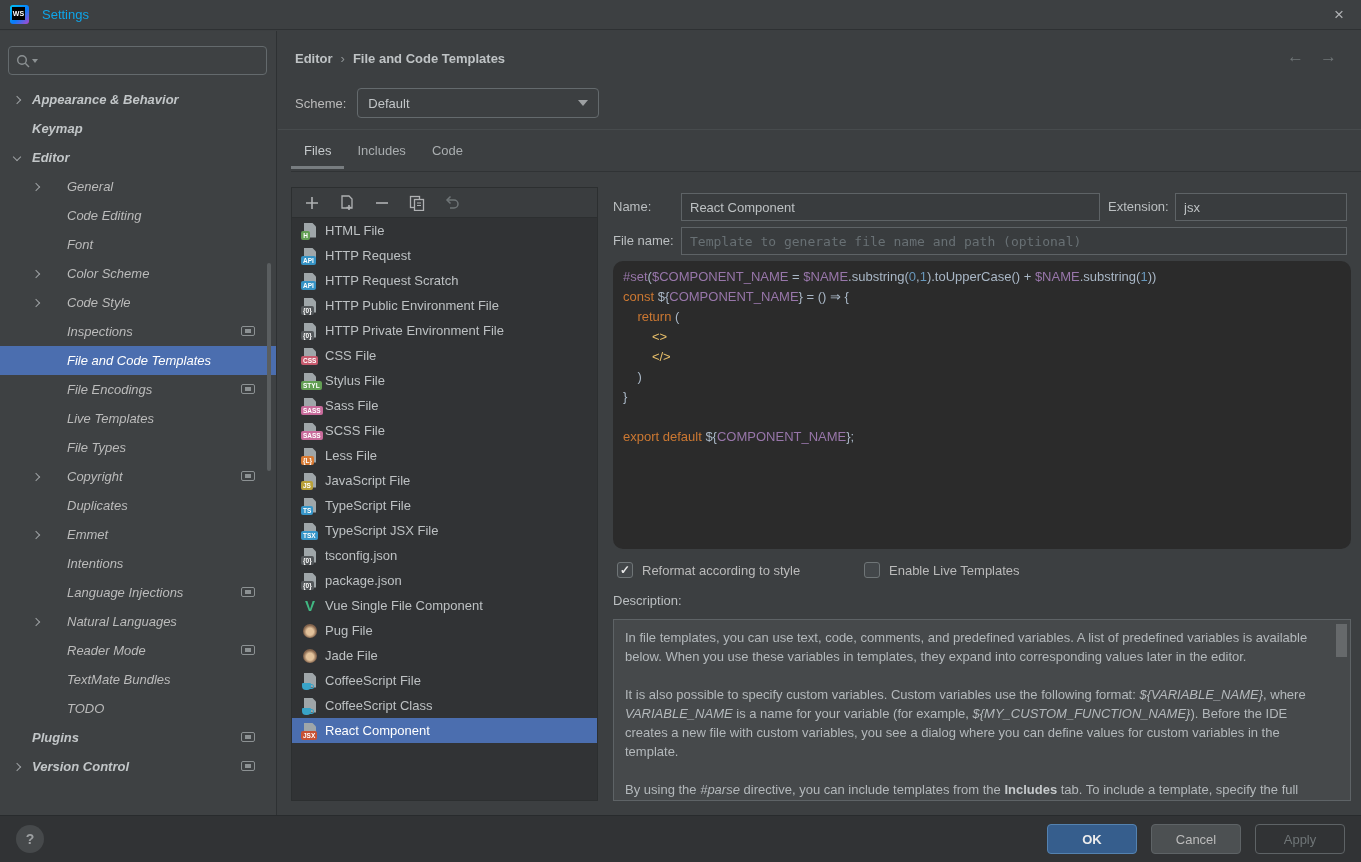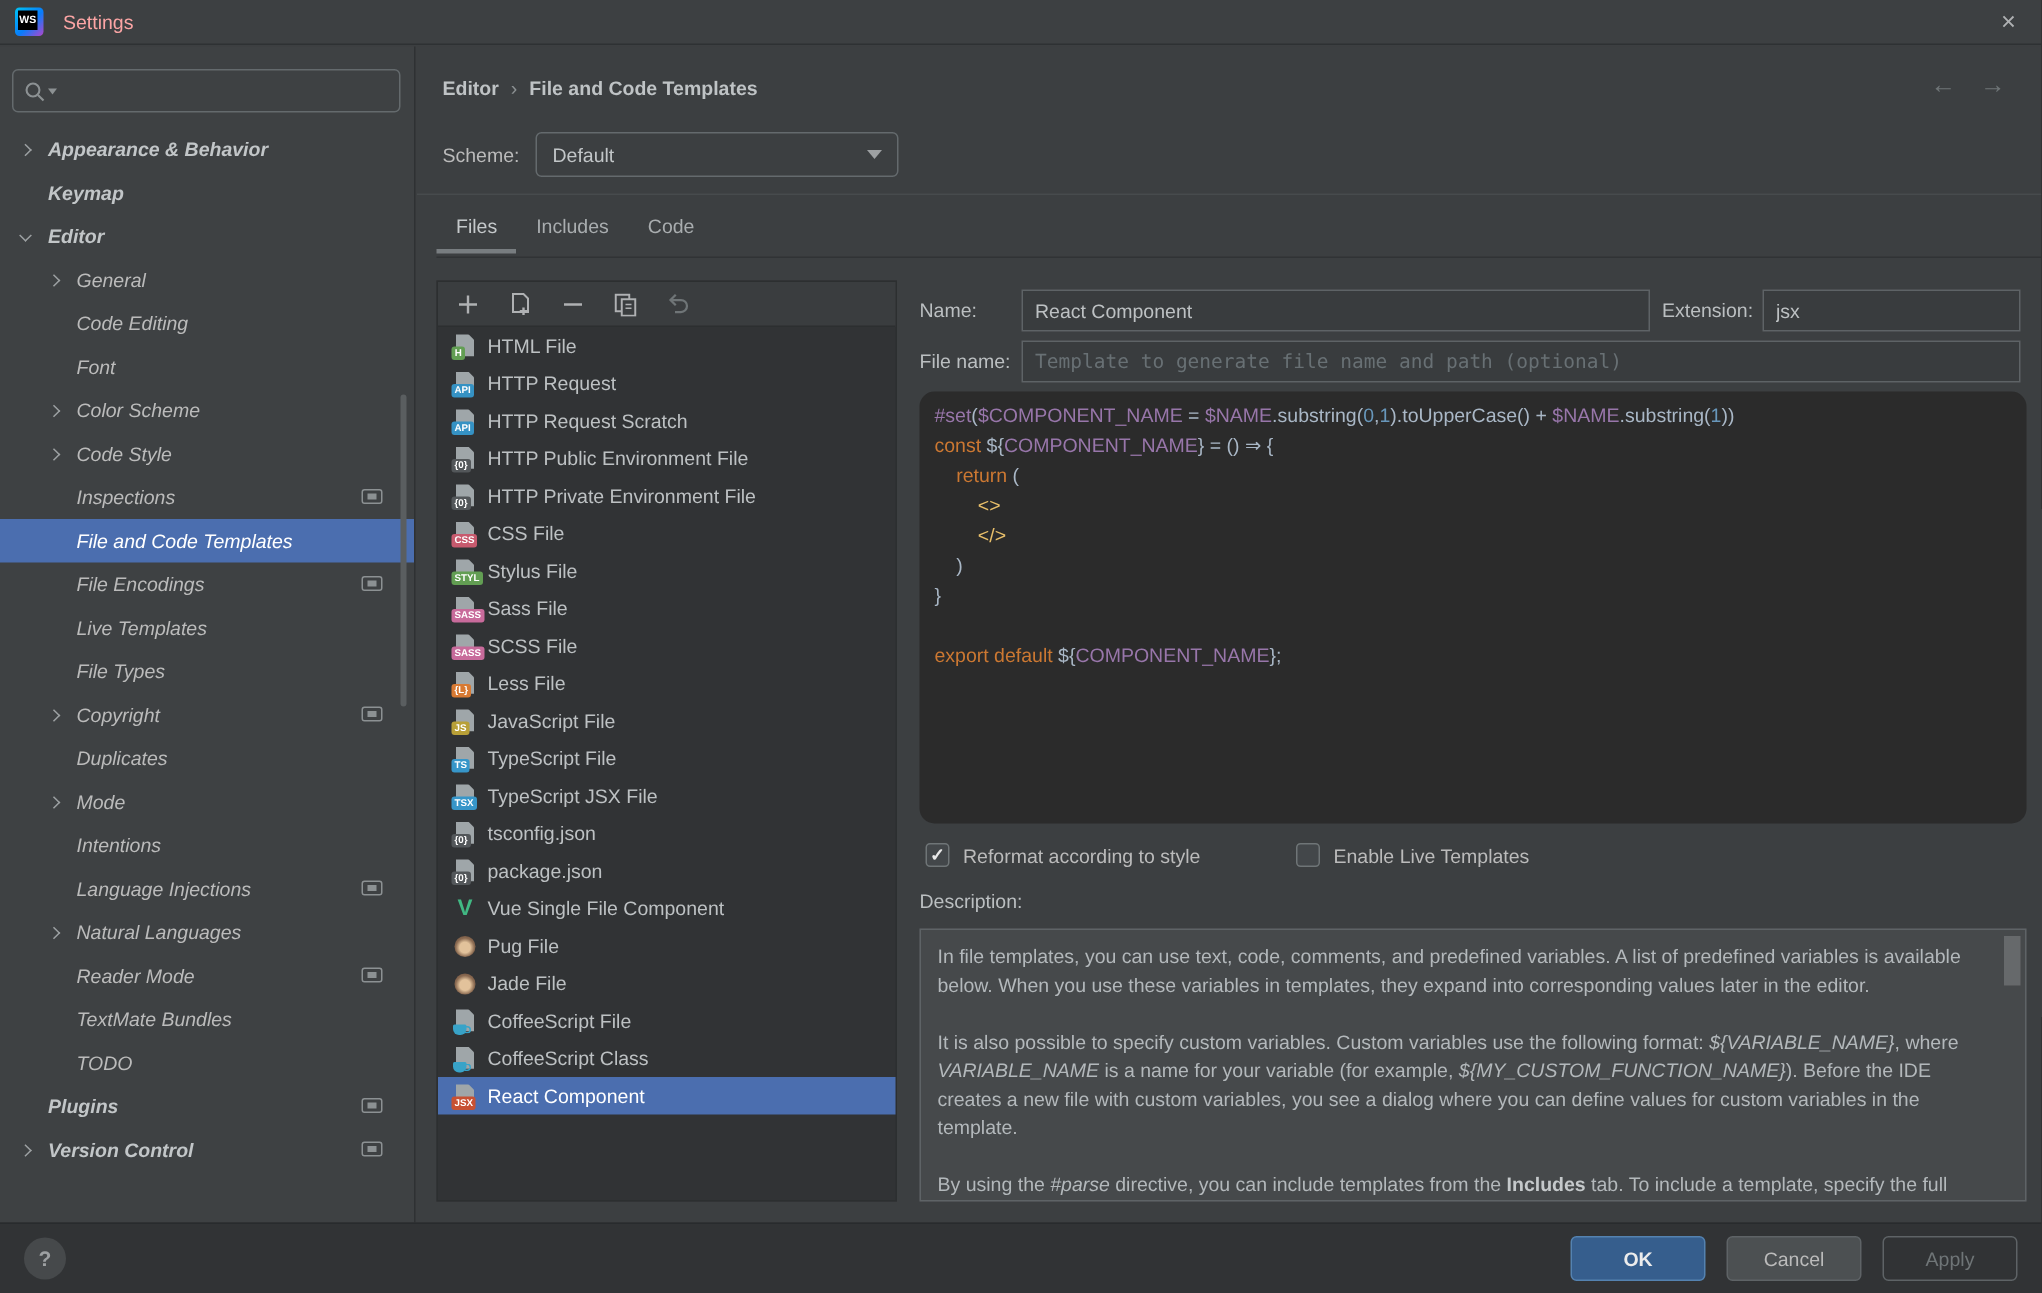--- a/index.html
+++ b/index.html
@@ -3,31 +3,31 @@
 <meta charset="utf-8">
 <style>
   html,body{margin:0;padding:0;background:#2b2b2b;}
   *{box-sizing:border-box;font-family:"Liberation Sans",sans-serif;}
   .window{position:relative;width:1361px;height:862px;background:#3C3F41;color:#BBBBBB;font-size:13px;overflow:hidden;}
 
   
   .titlebar{position:absolute;top:0;left:0;right:0;height:30px;background:#3D4042;border-bottom:1px solid #2E3133;display:flex;align-items:center;padding:0 10px;}
   .logo{width:19px;height:19px;border-radius:3px;background:linear-gradient(135deg,#00C4F4 0%,#087CFA 55%,#FE2EB6 120%);position:relative;margin-right:13px;}
   .logo::after{content:"WS";position:absolute;left:2px;top:2px;right:4px;bottom:4px;background:#000;color:#fff;font-size:7px;font-weight:bold;display:flex;align-items:center;justify-content:center;letter-spacing:0;}
-  .win-title{color:#fca5a5;}
+  .win-title{color:#0ea5e9;}
   .close-btn{margin-left:auto;color:#AFB1B3;font-size:17px;width:24px;text-align:center;cursor:default;}
 
   
   .sidebar{position:absolute;top:31px;left:0;width:277px;bottom:47px;background:#3E4143;border-right:1px solid #2E3133;overflow:hidden;font-style:italic;}
   .searchbox{margin:15px 9px 10px 8px;height:29px;border:1px solid #646A6D;border-radius:4px;display:flex;align-items:center;padding:0 7px;color:#8C9193;}
   .searchbox .caret-sm{width:0;height:0;border-left:3px solid transparent;border-right:3px solid transparent;border-top:4px solid #8C9193;margin-left:2px;}
   .tree{position:relative;}
   .tree-row{height:29px;display:flex;align-items:center;position:relative;cursor:default;}
   .tree-row.lvl0{padding-left:14px;}
-  .tree-row.lvl1{padding-left:33px;}
+  .tree-row.lvl1{padding-left:33px;gap:16px;}
   .tree-row.bold .tree-label{font-weight:bold;color:#C2C6C8;}
   .tree-row.selected{background:#4B6EAF;}
   .tree-row.selected .tree-label{color:#FFFFFF;}
   .chev{width:18px;display:inline-flex;align-items:center;}
   .chev i{width:6px;height:6px;border-right:1.6px solid #9DA1A3;border-bottom:1.6px solid #9DA1A3;display:inline-block;}
   .chev.right i{transform:rotate(-45deg);}
   .chev.down i{transform:rotate(45deg);margin-top:-2px;}
   .mon{position:absolute;right:21px;top:9px;width:14px;height:10px;border:1px solid #8C9193;border-radius:2px;}
   .mon::after{content:"";position:absolute;left:3px;top:2px;width:6px;height:4px;background:#8C9193;}
   .side-scroll{position:absolute;right:5px;top:232px;width:4px;height:208px;background:#5A5E60;border-radius:2px;}
@@ -183,21 +183,21 @@
           <span class="mon"></span>
         </div>
         <div class="tree-row lvl1">
           <span class="chev"></span>
           <span class="tree-label">Duplicates</span>
         </div>
         <div class="tree-row lvl1">
           <span class="chev right">
             <i></i>
           </span>
-          <span class="tree-label">Mode</span>
+          <span class="tree-label">Emmet</span>
         </div>
         <div class="tree-row lvl1">
           <span class="chev"></span>
           <span class="tree-label">Intentions</span>
         </div>
         <div class="tree-row lvl1">
           <span class="chev"></span>
           <span class="tree-label">Language Injections</span>
           <span class="mon"></span>
         </div>

